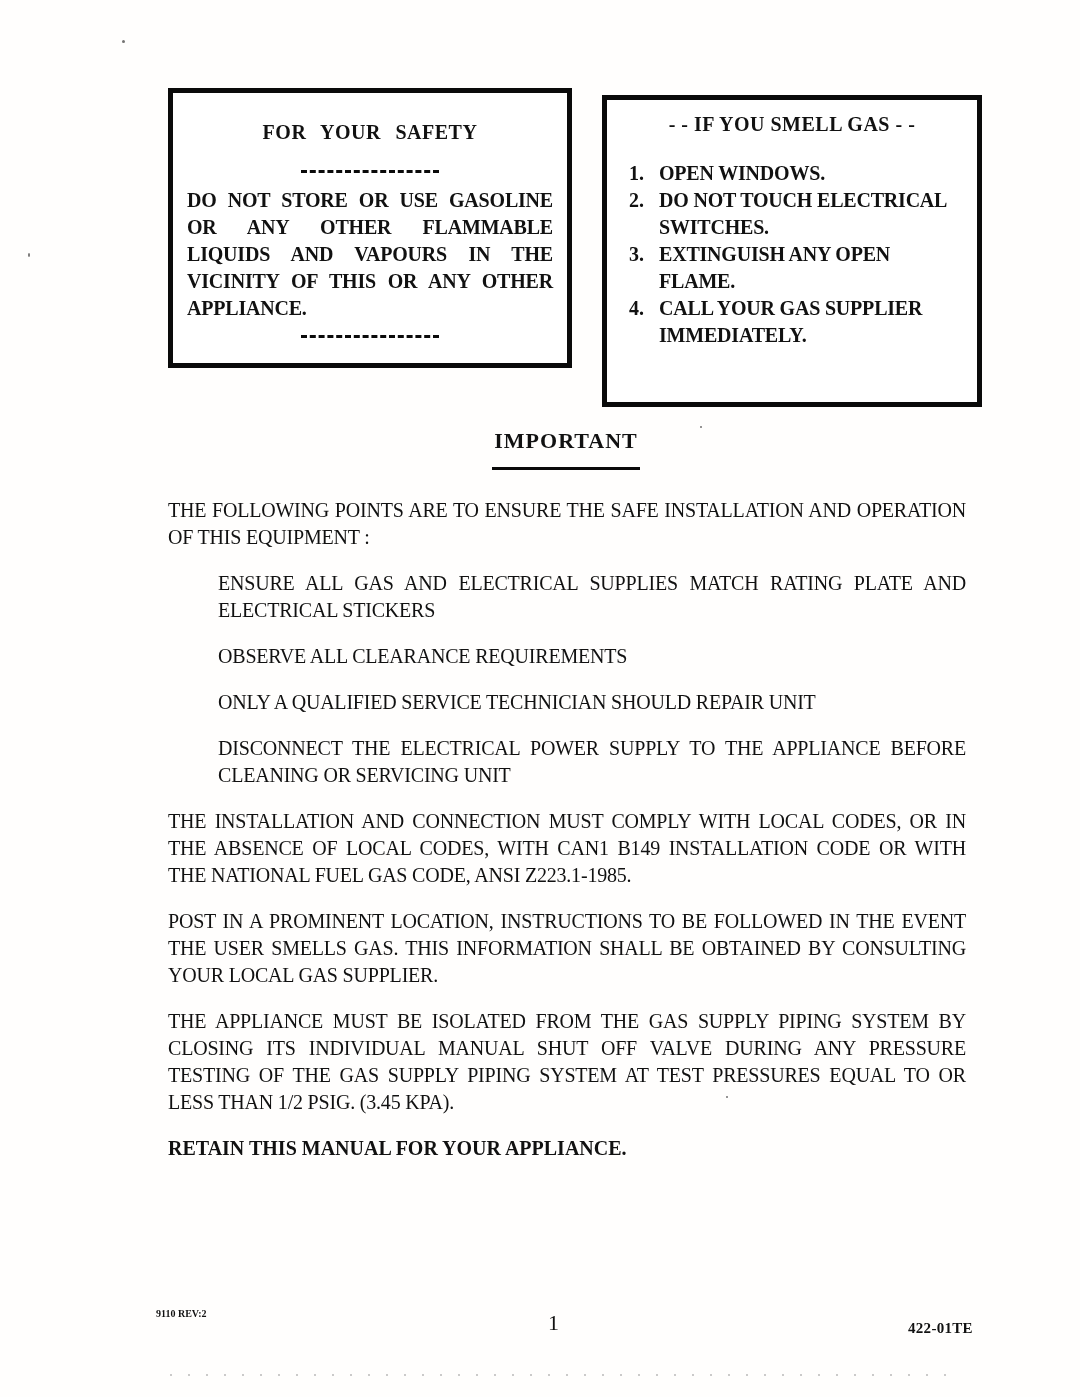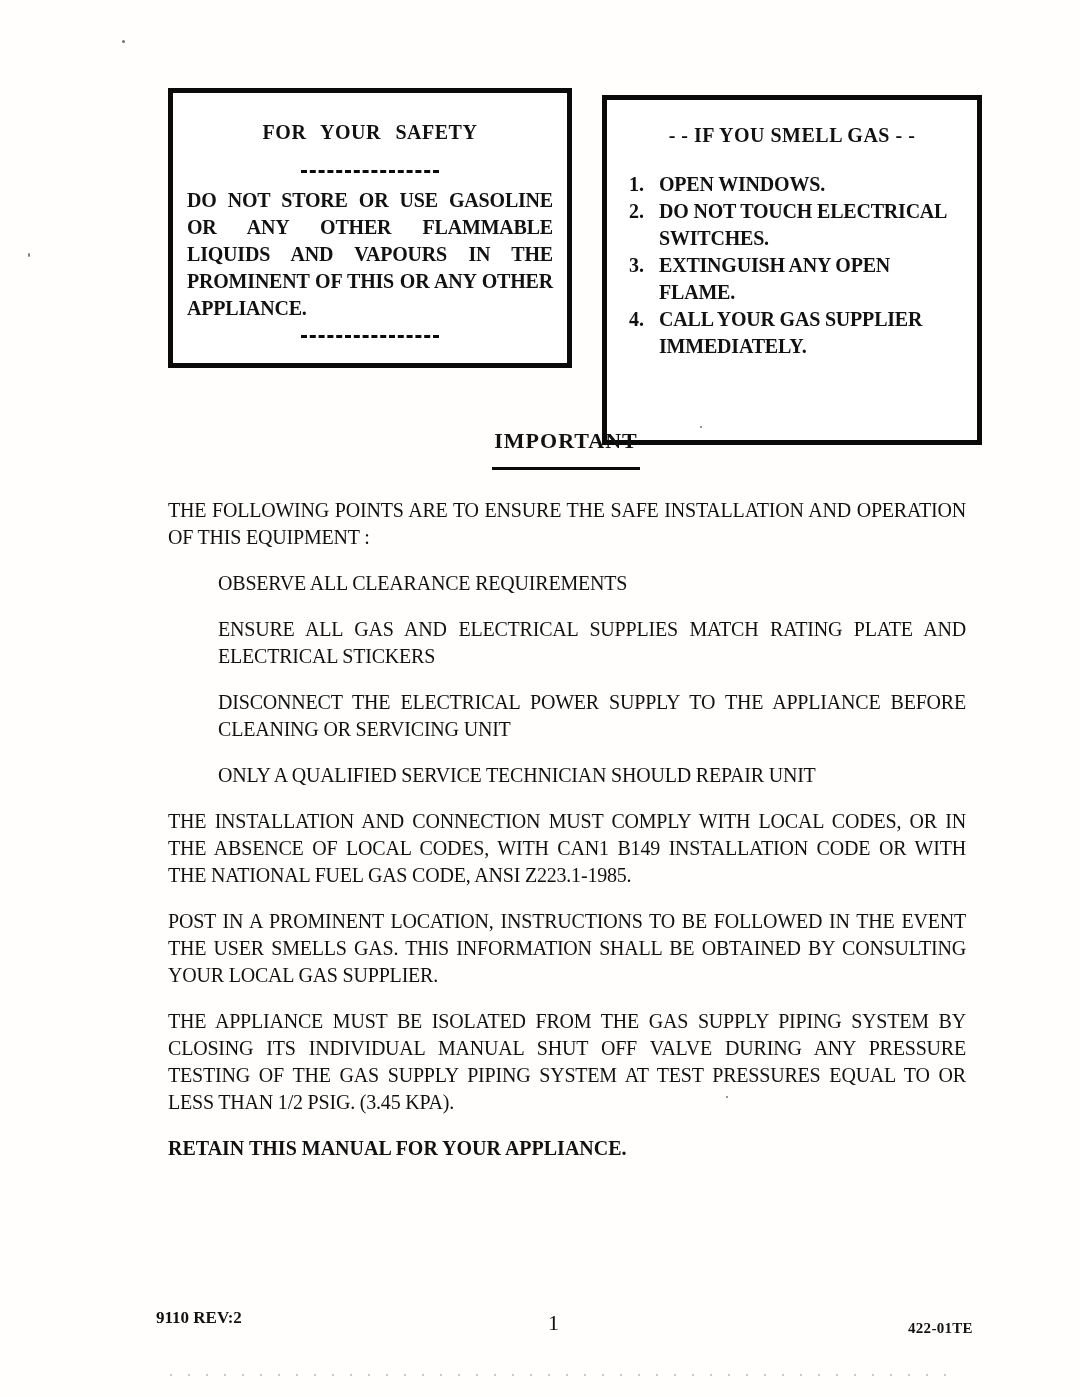--- a/index.html
+++ b/index.html
@@ -10,21 +10,21 @@
     color:#111111;
     position:relative;
     overflow:hidden;
   }
   .page { position:absolute; inset:0; background:#fffefd; }
 
   
   .boxes { position:absolute; left:168px; top:88px; width:814px; display:flex; gap:30px; }
   .wbox { border:5px solid #0a0a0a; background:#fff; }
   .safety-box { width:404px; height:280px; padding:24px 14px 0; }
-  .gas-box    { width:380px; height:350px; padding:16px 18px 0; margin-top:7px; }
+  .gas-box    { width:380px; height:312px; padding:5px 18px 0; margin-top:7px; }
 
   .safety-title {
     text-align:center; font-weight:bold; font-size:20px;
     word-spacing:9px; letter-spacing:.5px; margin-top:4px;
   }
   .dashed-divider {
     width:138px; height:0; border-top:3px dashed #0a0a0a; margin:0 auto;
   }
   .dd1 { margin-top:26px; }
   .dd2 { margin-top:13px; }
@@ -49,21 +49,21 @@
   .content {
     position:absolute; left:156px; top:497px; width:822px;
     font-size:20px; line-height:27px; text-align:justify;
     letter-spacing:-0.2px;
   }
   .content p { margin:0 12px 19px; }
   .content p.indent { margin-left:62px; }
   .retain { font-weight:bold; text-align:left; margin-top:6px !important; letter-spacing:0; }
 
   
-  .footer-left  { position:absolute; left:156px; top:1308px; font-size:17px; font-weight:bold; }
+  .footer-left  { position:absolute; left:156px; top:1308px; font-size:10px; font-weight:bold; }
   .footer-page  { position:absolute; left:548px; top:1310px; font-size:22px; }
   .footer-right { position:absolute; left:908px; top:1320px; font-size:15px; font-weight:bold; letter-spacing:.3px; }
 
   
   .bottom-noise {
     position:absolute; left:170px; top:1374px; width:790px; height:2px;
     background:repeating-linear-gradient(90deg, rgba(0,0,0,.45) 0 2px, transparent 2px 18px);
     opacity:.45;
   }
   .speck { position:absolute; width:3px; height:3px; border-radius:50%; background:rgba(0,0,0,.55); }
@@ -75,21 +75,21 @@
 </head>
 <body>
 
 <div class="page">
 
   <div class="boxes">
 
     <div class="wbox safety-box">
       <div class="safety-title">FOR YOUR SAFETY</div>
       <div class="dashed-divider dd1"></div>
-      <div class="safety-body">DO NOT STORE OR USE GASOLINE OR ANY OTHER FLAMMABLE LIQUIDS AND VAPOURS IN THE PROMINENT OF THIS OR ANY OTHER APPLIANCE.</div>
+      <div class="safety-body">DO NOT STORE OR USE GASOLINE OR ANY OTHER FLAMMABLE LIQUIDS AND VAPOURS IN THE VICINITY OF THIS OR ANY OTHER APPLIANCE.</div>
       <div class="dashed-divider dd2"></div>
     </div>
 
     <div class="wbox gas-box">
       <div class="gas-title">- - IF YOU SMELL GAS - -</div>
       <div class="gas-list">
         <div class="gas-item">
           <span class="gas-num">1.</span>
           <span class="gas-text">OPEN WINDOWS.</span>
         </div>
@@ -110,24 +110,24 @@
 
   </div>
 
   <div class="heading-row">
     <span>IMPORTANT</span>
   </div>
 
   <div class="content">
     <p>THE FOLLOWING POINTS ARE TO ENSURE THE SAFE INSTALLATION AND OPERATION OF THIS EQUIPMENT :</p>
 
+    <p class="indent">ENSURE ALL GAS AND ELECTRICAL SUPPLIES MATCH RATING PLATE AND ELECTRICAL STICKERS</p>
     <p class="indent">OBSERVE ALL CLEARANCE REQUIREMENTS</p>
-    <p class="indent">ENSURE ALL GAS AND ELECTRICAL SUPPLIES MATCH RATING PLATE AND ELECTRICAL STICKERS</p>
+    <p class="indent">ONLY A QUALIFIED SERVICE TECHNICIAN SHOULD REPAIR UNIT</p>
     <p class="indent">DISCONNECT THE ELECTRICAL POWER SUPPLY TO THE APPLIANCE BEFORE CLEANING OR SERVICING UNIT</p>
-    <p class="indent">ONLY A QUALIFIED SERVICE TECHNICIAN SHOULD REPAIR UNIT</p>
 
     <p>THE INSTALLATION AND CONNECTION MUST COMPLY WITH LOCAL CODES, OR IN THE ABSENCE OF LOCAL CODES, WITH CAN1 B149 INSTALLATION CODE OR WITH THE NATIONAL FUEL GAS CODE, ANSI Z223.1-1985.</p>
     <p>POST IN A PROMINENT LOCATION, INSTRUCTIONS TO BE FOLLOWED IN THE EVENT THE USER SMELLS GAS. THIS INFORMATION SHALL BE OBTAINED BY CONSULTING YOUR LOCAL GAS SUPPLIER.</p>
     <p>THE APPLIANCE MUST BE ISOLATED FROM THE GAS SUPPLY PIPING SYSTEM BY CLOSING ITS INDIVIDUAL MANUAL SHUT OFF VALVE DURING ANY PRESSURE TESTING OF THE GAS SUPPLY PIPING SYSTEM AT TEST PRESSURES EQUAL TO OR LESS THAN 1/2 PSIG. (3.45 KPA).</p>
 
     <p class="retain">RETAIN THIS MANUAL FOR YOUR APPLIANCE.</p>
   </div>
 
   <div class="footer-left">9110 REV:2</div>
   <div class="footer-page">1</div>

